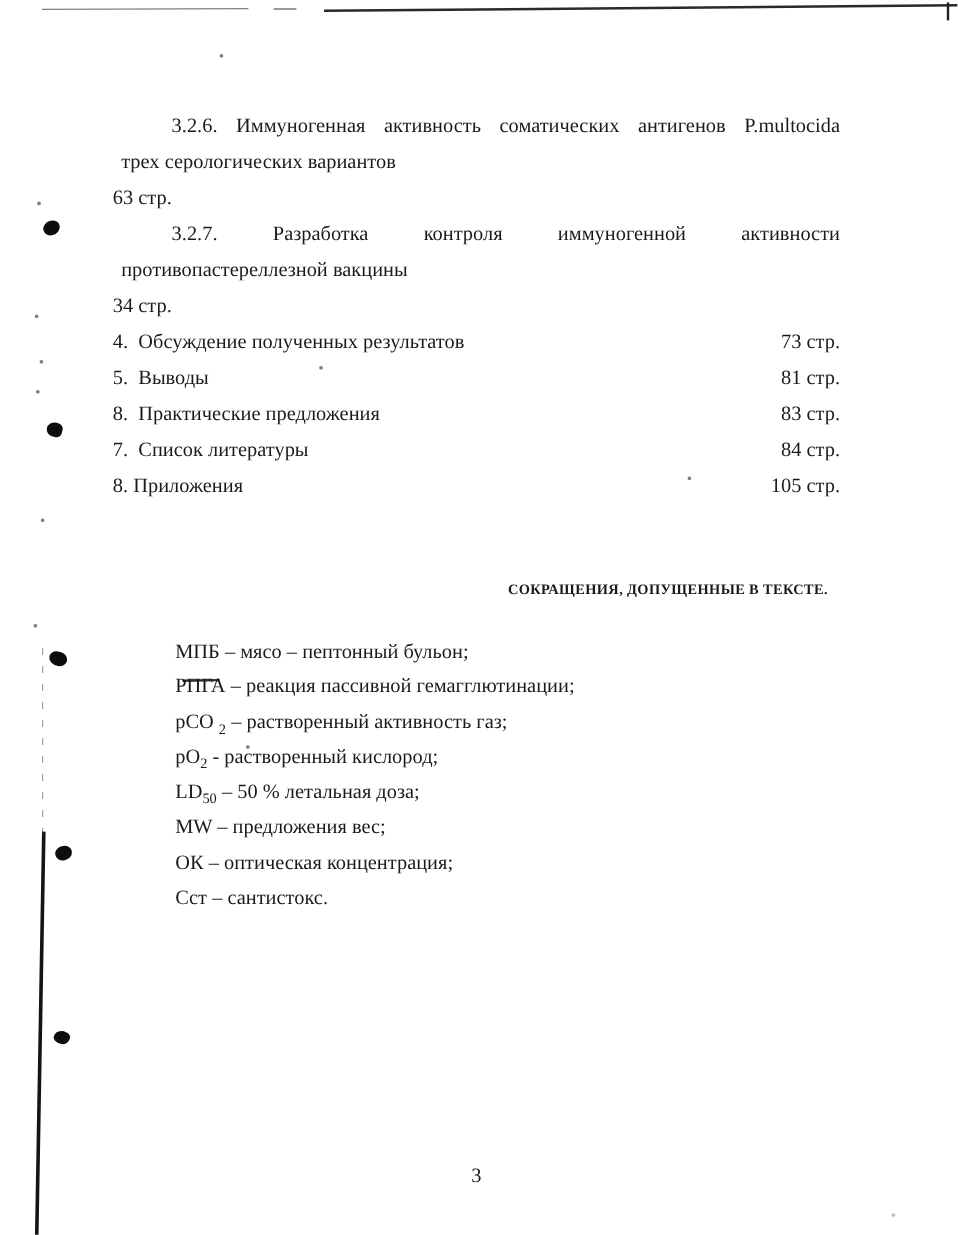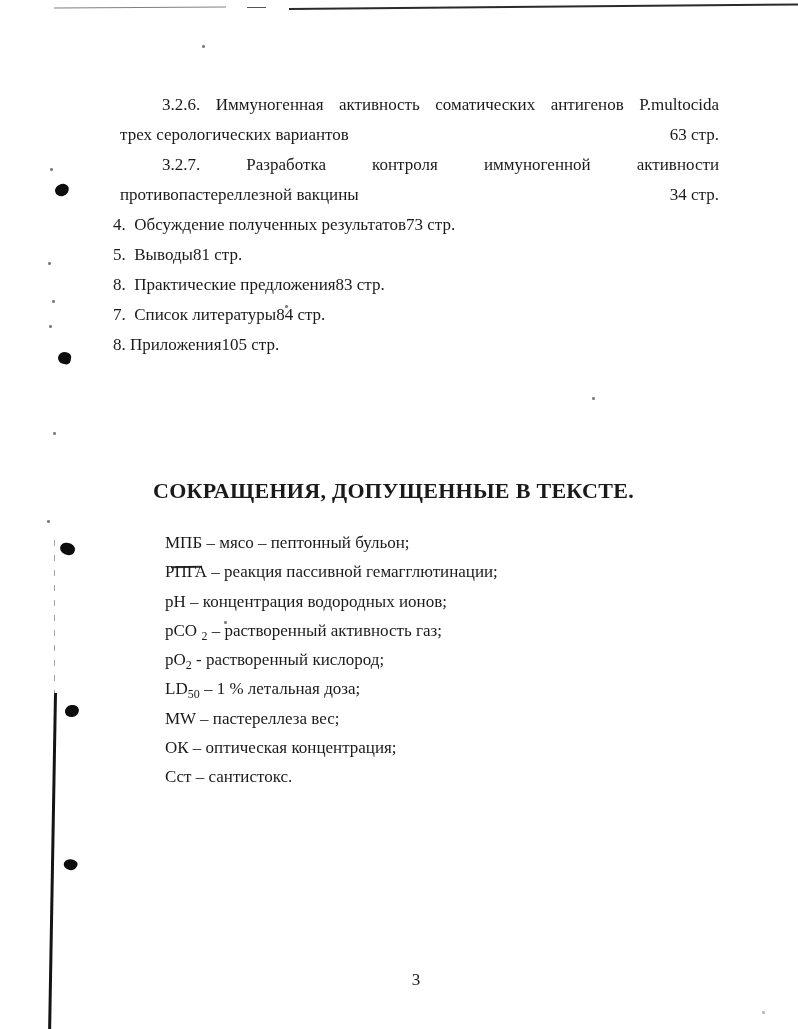--- a/index.html
+++ b/index.html
@@ -11,56 +11,56 @@
     height: 1029px;
     position: relative;
     background: #ffffff;
     overflow: hidden;
     font-family: "Liberation Serif", "DejaVu Serif", serif;
     color: #1a1a1a;
   }
   .page {
     position: absolute;
     inset: 0;
-    margin-left: 19px;
   }
   
   .toc {
     position: absolute;
     left: 94px;
     top: 90px;
     width: 606px;
     font-size: 17px;
     line-height: 30px;
   }
   .toc-line1 {
     text-align: justify;
     text-align-last: justify;
     text-indent: 49px;
   }
   .toc-line2 {
     display: flex;
-    justify-content: space-between;
+    flex-direction: column;
   }
   .toc-line2 .cont-text { padding-left: 7px; }
   .toc-single {
     display: flex;
+    justify-content: space-between;
     white-space: pre;
   }
   .toc-page { white-space: pre; }
   
   .section-heading {
     position: absolute;
-    left: 112px;
+    left: 84px;
     top: 480px;
     width: 606px;
     padding-left: 22px;
     box-sizing: border-box;
-    text-align: left;
-    font-size: 22px;
+    text-align: right;
+    font-size: 12px;
     font-weight: bold;
     letter-spacing: 0.3px;
     line-height: 22px;
   }
   
   .abbr-list {
     position: absolute;
     left: 94px;
     top: 528px;
     width: 606px;
@@ -198,33 +198,30 @@
   <div class="section-heading">СОКРАЩЕНИЯ, ДОПУЩЕННЫЕ В ТЕКСТЕ.</div>
 
   <div class="abbr-list">
     <div class="abbr-item">
       <span>МПБ – мясо – пептонный бульон;</span><sub></sub><span></span>
     </div>
     <div class="abbr-item">
       <span>РПГА – реакция пассивной гемагглютинации;</span><sub></sub><span></span>
     </div>
     <div class="abbr-item">
-      <span>pH – концентрация водородных ионов;</span><sub></sub><span></span>
-    </div>
-    <div class="abbr-item">
       <span>pCO </span><sub>2</sub><span> – растворенный активность газ;</span>
     </div>
     <div class="abbr-item">
       <span>pO</span><sub>2</sub><span> - растворенный кислород;</span>
     </div>
     <div class="abbr-item">
-      <span>LD</span><sub>50</sub><span> – 1 % летальная доза;</span>
-    </div>
-    <div class="abbr-item">
-      <span>MW – пастереллеза вес;</span><sub></sub><span></span>
+      <span>LD</span><sub>50</sub><span> – 50 % летальная доза;</span>
+    </div>
+    <div class="abbr-item">
+      <span>MW – предложения вес;</span><sub></sub><span></span>
     </div>
     <div class="abbr-item">
       <span>ОК – оптическая концентрация;</span><sub></sub><span></span>
     </div>
     <div class="abbr-item">
       <span>Сст – сантистокс.</span><sub></sub><span></span>
     </div>
   </div>
 
   <div class="page-number">3</div>

